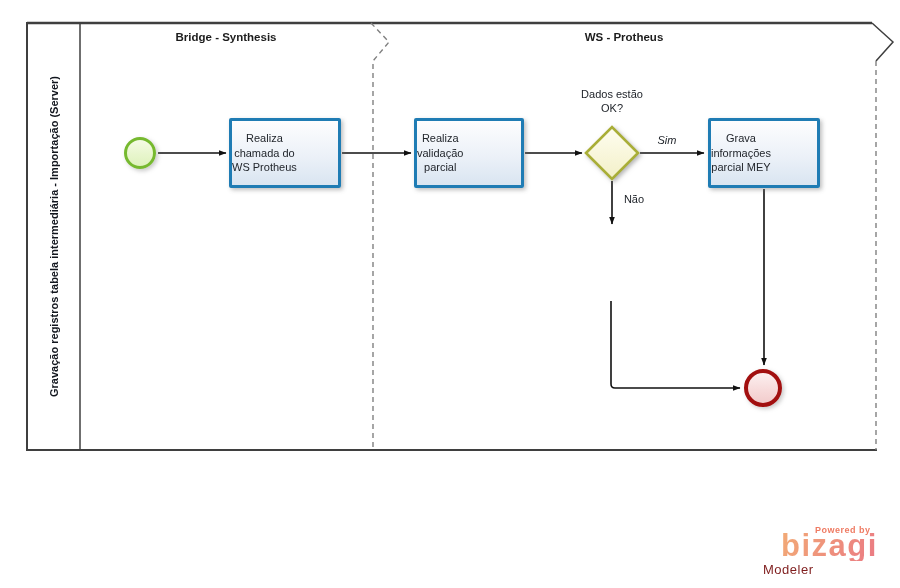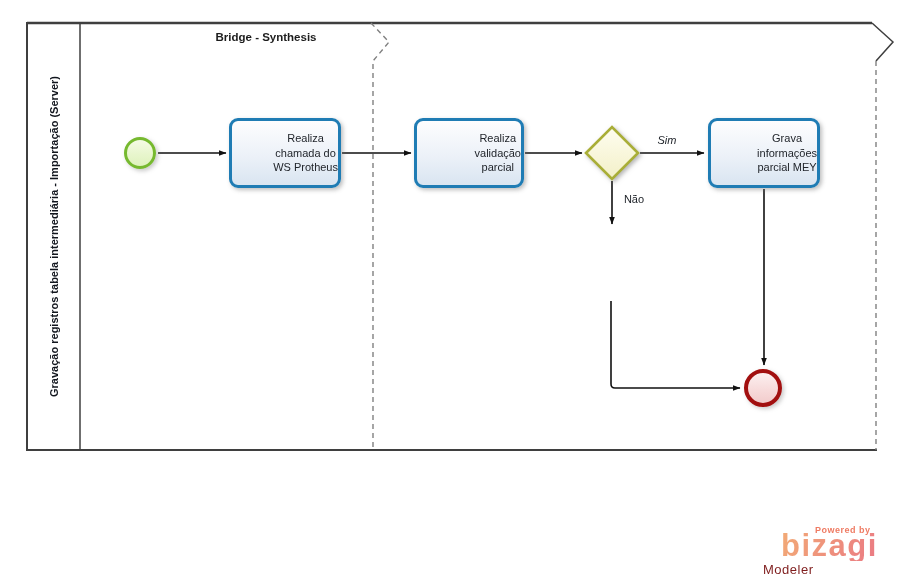--- a/index.html
+++ b/index.html
@@ -4,40 +4,40 @@
 <style>
   html,body { margin:0; padding:0; background:#ffffff; }
   #canvas {
     position:relative; width:900px; height:588px; overflow:hidden;
     font-family:"Liberation Sans", sans-serif; background:#ffffff;
   }
   #diagram-svg { position:absolute; left:0; top:0; z-index:1; }
 
   .lane-header {
     position:absolute; top:31px; z-index:3; text-align:center;
-    font-size:11.5px; font-weight:bold; color:#1c1c1c;margin-left:40px;
+    font-size:11.5px; font-weight:bold; color:#1c1c1c;
   }
   #lane-header-bridge { left:80px;  width:292px; }
   #lane-header-ws     { left:372px; width:504px; }
 
   #pool-label-band {
     position:absolute; left:27px; top:22px; width:53px; height:429px;
     display:flex; align-items:center; justify-content:center; z-index:3;
   }
   #pool-label-band span {
     writing-mode:vertical-rl; transform:rotate(180deg);
     font-size:11px; font-weight:bold; color:#11151d; white-space:nowrap;
   }
 
   .task {
     position:absolute; z-index:4; box-sizing:border-box;
-    border:3px solid #1f7cb4; border-radius:9px;
+    border:3px solid #1f7cb4; border-radius:2px;
     background:linear-gradient(180deg,#fdfdfe 0%,#ecf1f8 55%,#d9e5f1 100%);
     box-shadow:2px 2px 4px rgba(110,110,110,0.45);
-    display:flex; align-items:center; justify-content:flex-end;
+    display:flex; align-items:center; justify-content:flex-start;
     text-align:center; font-size:11px; line-height:1.32; color:#22262c;
   }
   .task .task-label { white-space:pre-line; }
   #task-chamada   { left:229px; top:118px; width:112px; height:70px; }
   #task-validacao { left:414px; top:118px; width:110px; height:70px; }
   #task-grava-mey { left:708px; top:118px; width:112px; height:70px; }
   #task-grava-mez { left:555px; top:228px; width:112px; height:72px; }
 
   .event { position:absolute; z-index:4; box-sizing:border-box; border-radius:50%; }
   #start-event {
@@ -113,40 +113,43 @@
     <g style="filter:drop-shadow(2px 2px 2px rgba(110,110,110,0.5))">
       <polygon points="586,153 612,127 638,153 612,179" fill="url(#gwFill)" stroke="#a9ae37" stroke-width="2.6"></polygon>
     </g>
   </svg>
 
   <div id="pool-label-band">
     <span>Gravação registros tabela intermediária - Importação (Server)</span>
   </div>
 
   <div class="lane-header" id="lane-header-bridge">Bridge - Synthesis</div>
+  <div class="lane-header" id="lane-header-ws">WS - Protheus</div>
 
   <div class="event" id="start-event"></div>
   <div class="event" id="end-event"></div>
 
   <div class="task" id="task-chamada">
     <span class="task-label">Realiza
 chamada do
 WS Protheus</span>
   </div>
   <div class="task" id="task-validacao">
     <span class="task-label">Realiza
 validação
 parcial</span>
   </div>
   <div class="task" id="task-grava-mey">
     <span class="task-label">Grava
 informações
 parcial  MEY</span>
   </div>
 
+  <div class="flow-label" id="gateway-label">Dados estão
+OK?</div>
   <div class="flow-label" id="sim-label">Sim</div>
   <div class="flow-label" id="nao-label">Não</div>
 
   <div id="branding">
     <div id="powered-by">Powered by</div>
     <div id="bizagi-wordmark">bizagi</div>
     <div id="bizagi-modeler">Modeler</div>
   </div>
 
 </div>

